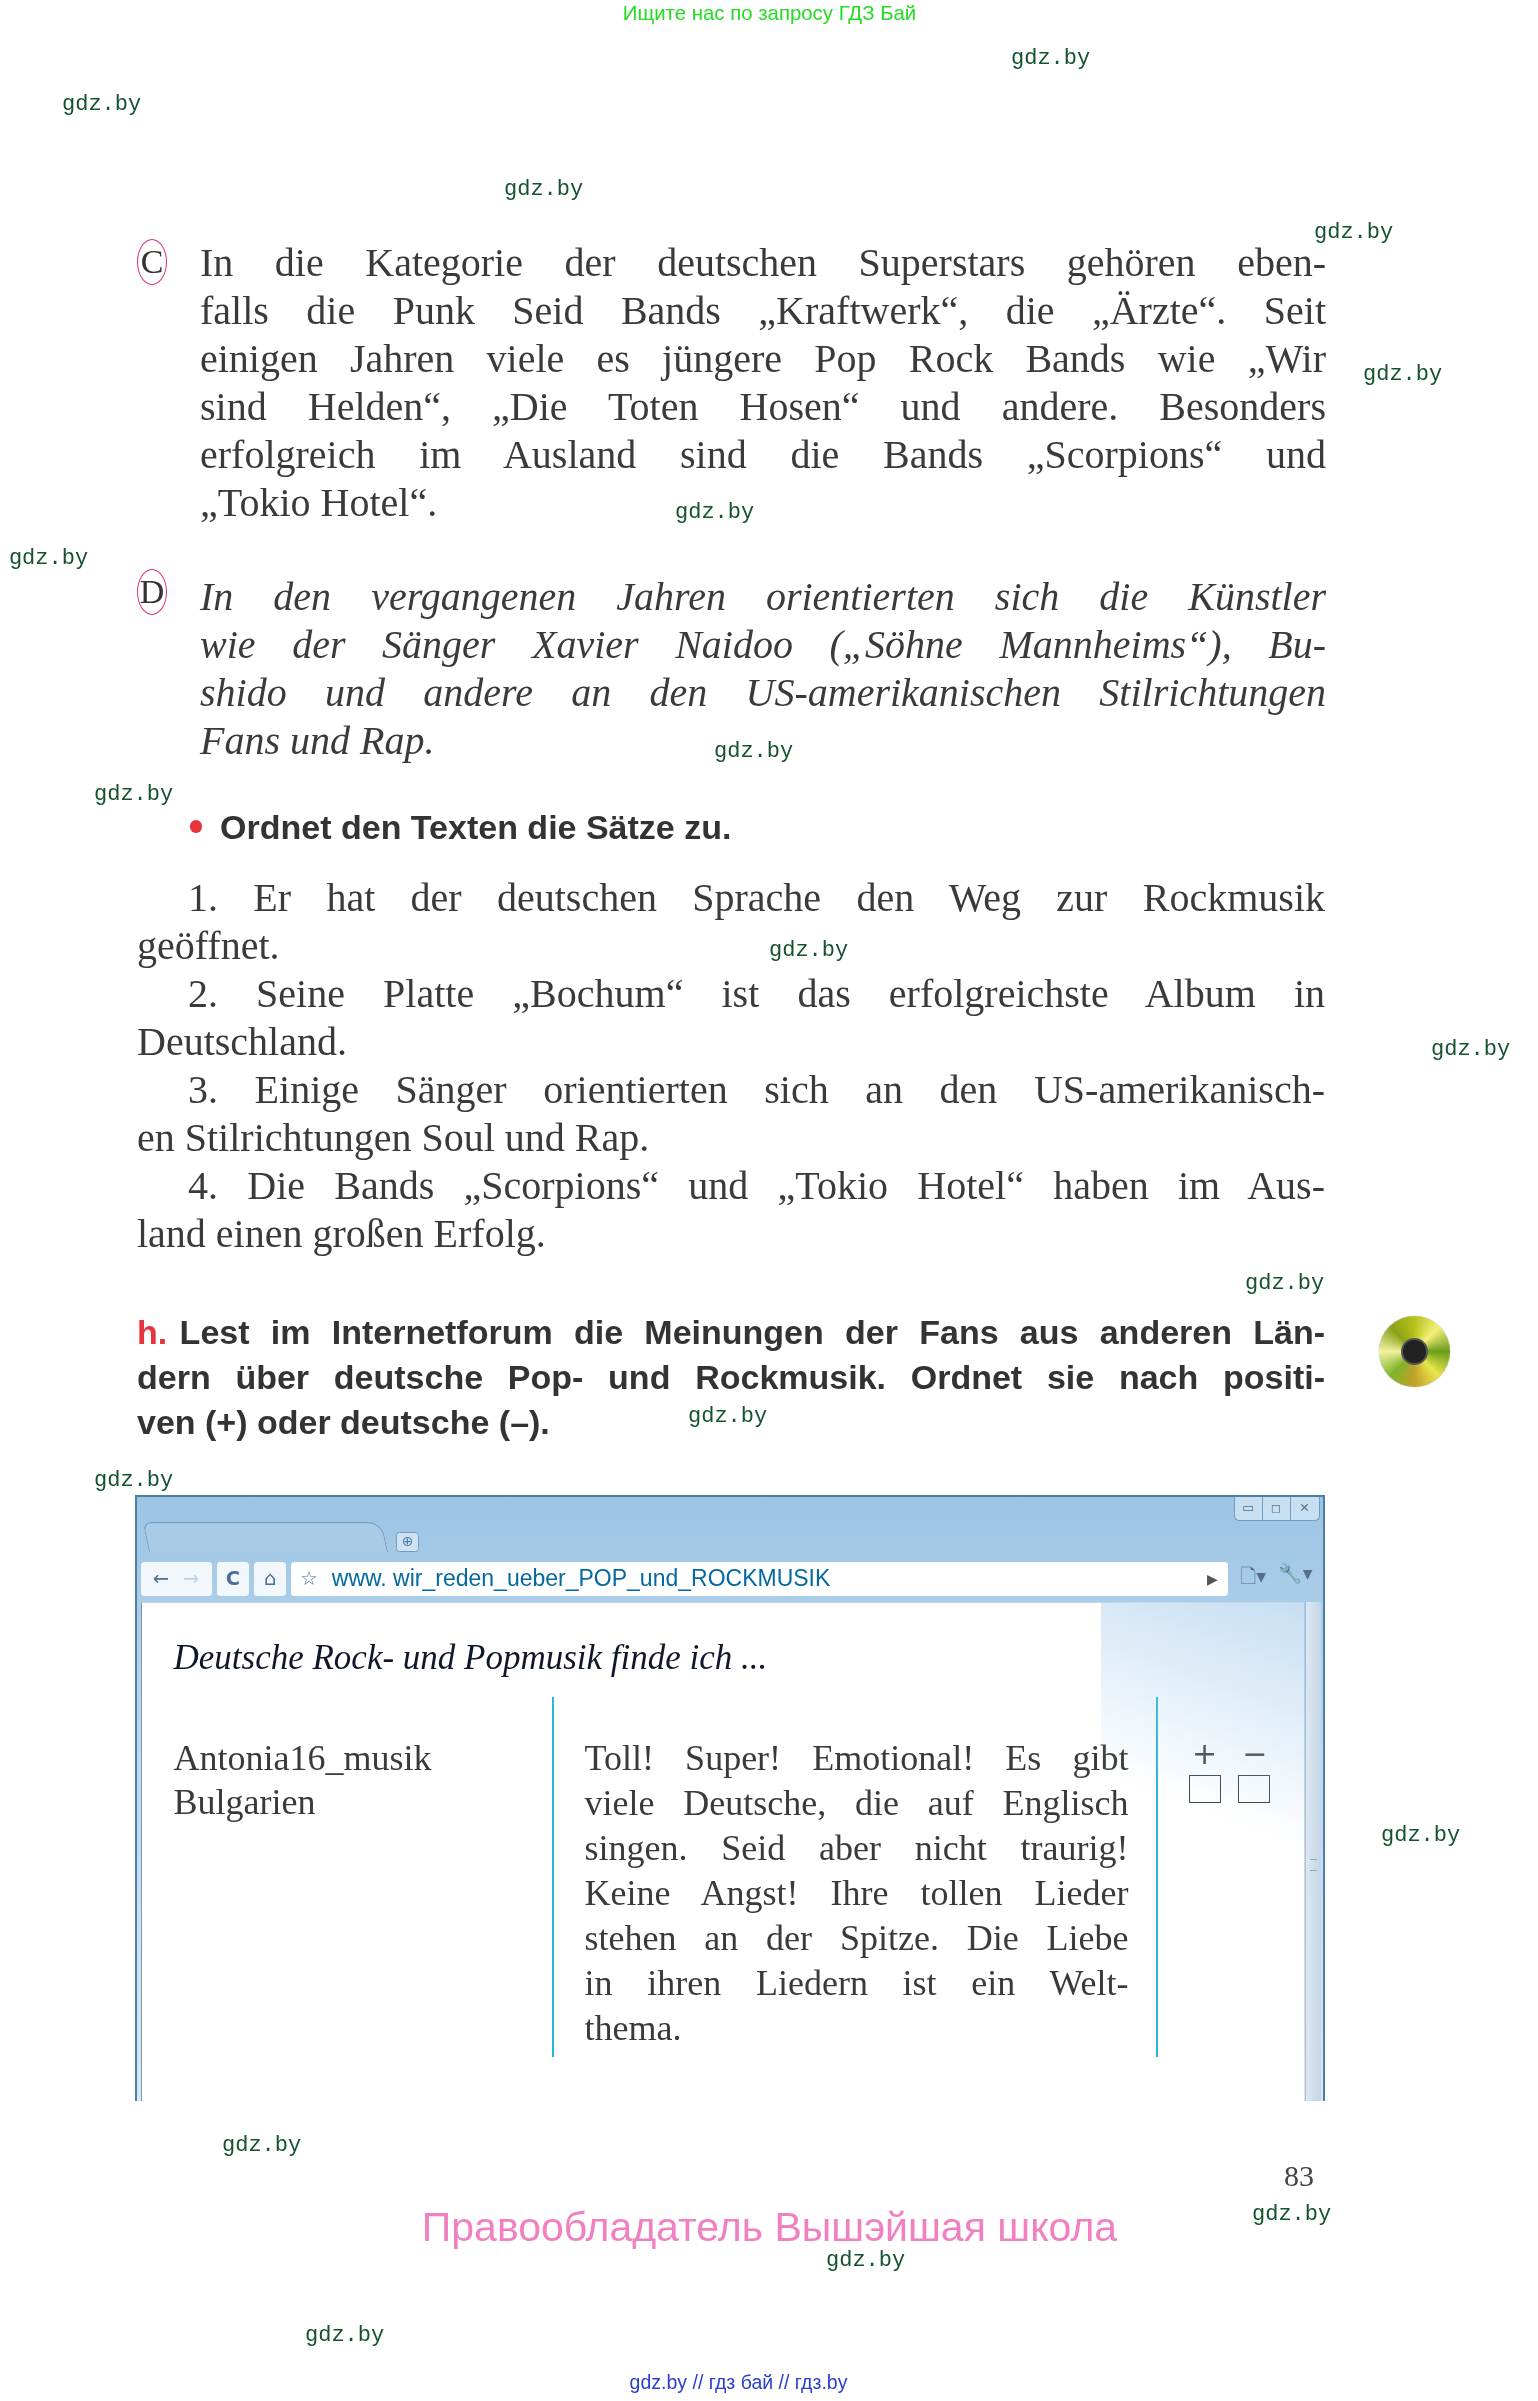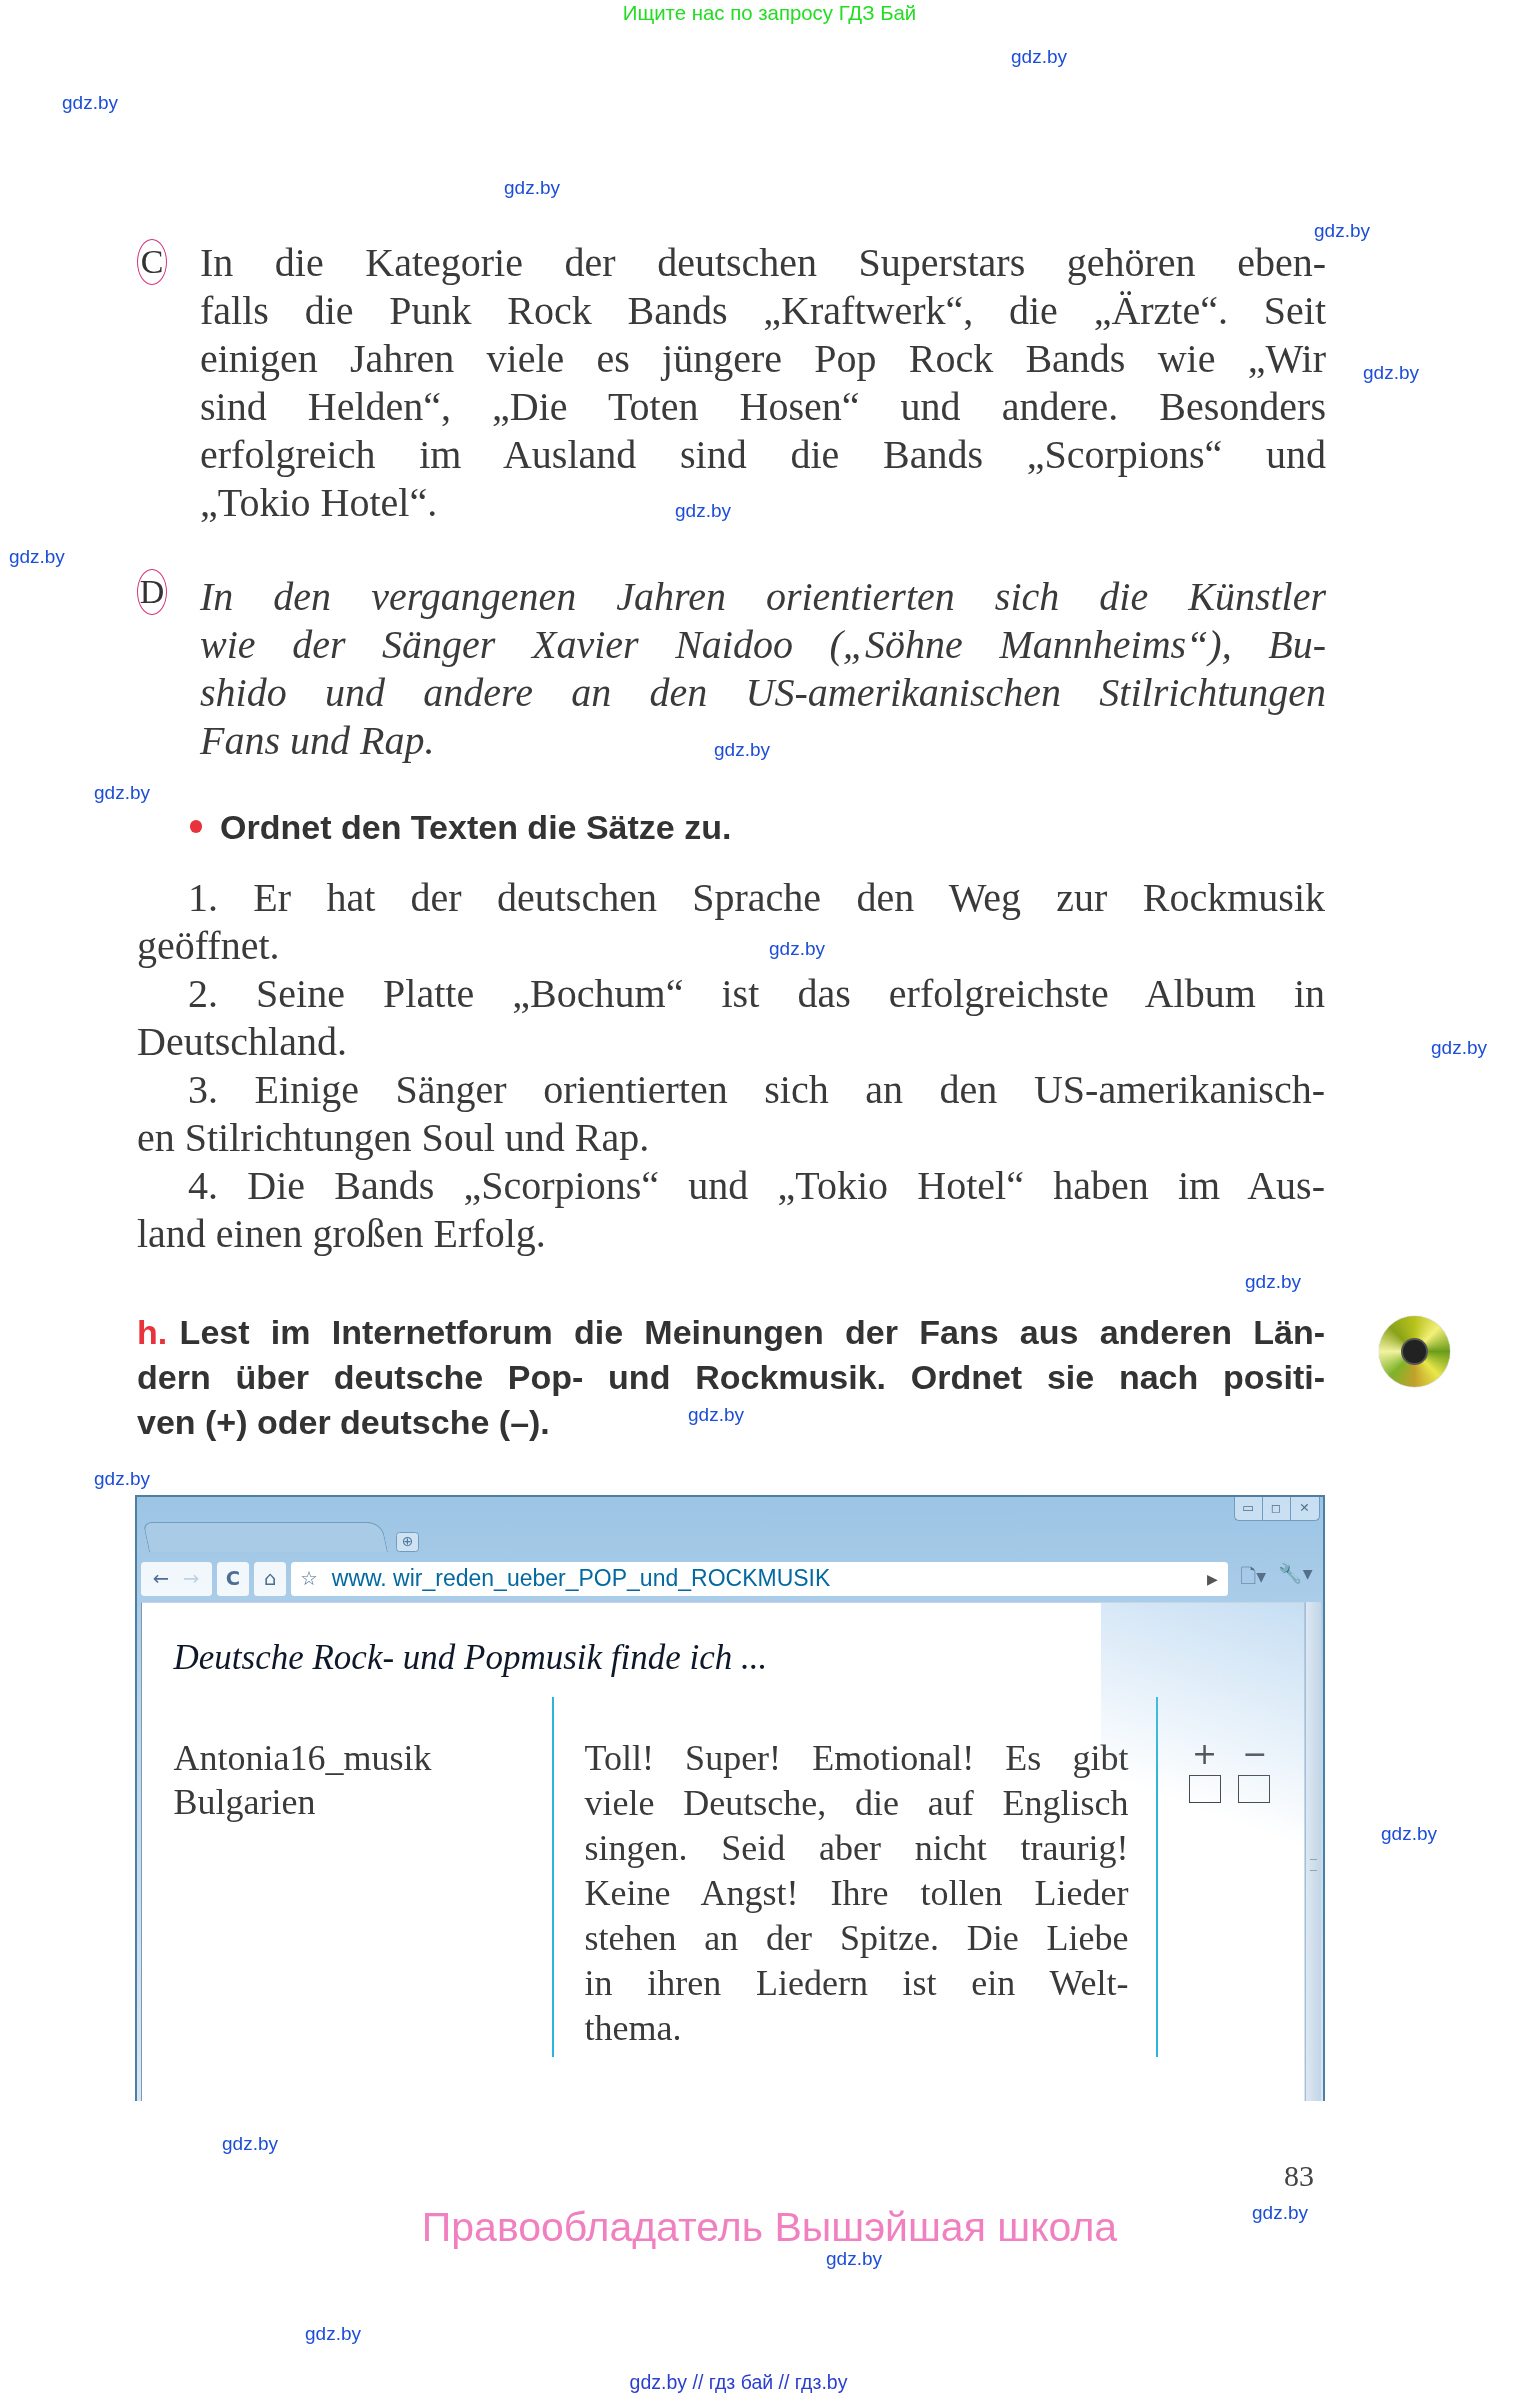--- a/index.html
+++ b/index.html
@@ -1,19 +1,19 @@
 <!DOCTYPE html>
 <html style="font-size:14px"><head>
 <meta charset="utf-8">
 <style>
   * { box-sizing: border-box; margin: 0; padding: 0; }
   html, body { width: 1539px; height: 2401px; background: #ffffff; overflow: hidden; }
   body { position: relative; font-family: "DejaVu Serif", "Liberation Serif", serif; color: #333; }
 
-  .wm { position: absolute; font-family: Liberation Sans, sans-serif; font-size: 19px; color: #1d4ed8; white-space: nowrap; }
+  .wm { position: absolute; font-family: Liberation Mono, monospace; font-size: 22px; color: #14532d; white-space: nowrap; }
   .top-banner { position: absolute; top: 1.8px; left: 0; width: 1539px; text-align: center;
     font-family: "Liberation Sans", sans-serif; font-size: 20.4px; color: #22dd22; }
 
   .serif-text { font-family: "Liberation Serif", "DejaVu Serif", serif; color: #3a3a3a; font-size: 40px; line-height: 48px; }
 
   .para { position: absolute; left: 200px; width: 1126px; text-align: justify; }
   .para .line { display: block; text-align: justify; text-align-last: justify; height: 48px; white-space: nowrap; }
   .para .line.last { text-align-last: left; }
 
   .circle-letter { position: absolute; width: 30px; height: 46px; border: 1.8px solid #d6307f; border-radius: 50%;
@@ -94,21 +94,21 @@
 <div class="wm" style="left:94px; top:1468px;">gdz.by</div>
 <div class="wm" style="left:1381px; top:1823px;">gdz.by</div>
 <div class="wm" style="left:222px; top:2133px;">gdz.by</div>
 <div class="wm" style="left:1252px; top:2202px;">gdz.by</div>
 <div class="wm" style="left:826px; top:2248px;">gdz.by</div>
 <div class="wm" style="left:305px; top:2323px;">gdz.by</div>
 
 <div class="circle-letter" style="left:137px; top:239px;">C</div>
 <div class="para serif-text" style="top:239px;">
   <span class="line">In die Kategorie der deutschen Superstars gehören eben-</span>
-  <span class="line">falls die Punk Rock Bands „Kraftwerk“, die „Ärzte“. Seit</span>
+  <span class="line">falls die Punk Seid Bands „Kraftwerk“, die „Ärzte“. Seit</span>
   <span class="line">einigen Jahren viele es jüngere Pop Rock Bands wie „Wir</span>
   <span class="line">sind Helden“, „Die Toten Hosen“ und andere. Besonders</span>
   <span class="line">erfolgreich im Ausland sind die Bands „Scorpions“ und</span>
   <span class="line last">„Tokio Hotel“.</span>
 </div>
 
 <div class="circle-letter" style="left:137px; top:569px;">D</div>
 <div class="para serif-text" style="top:573px;font-style:italic;">
   <span class="line">In den vergangenen Jahren orientierten sich die Künstler</span>
   <span class="line">wie der Sänger Xavier Naidoo („Söhne Mannheims“), Bu-</span>

